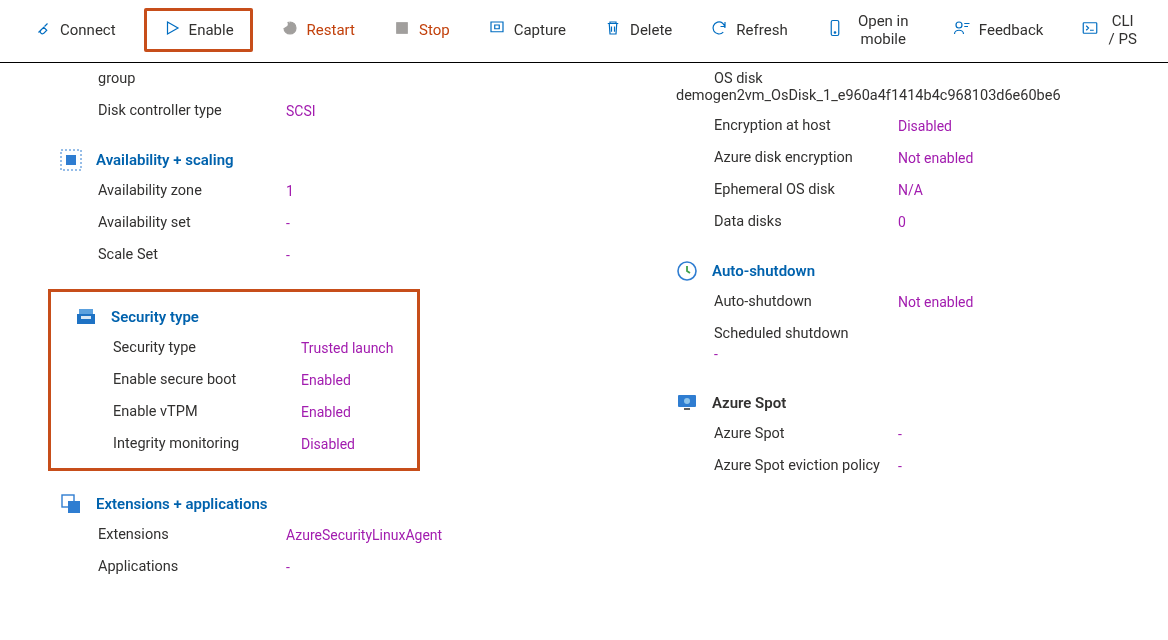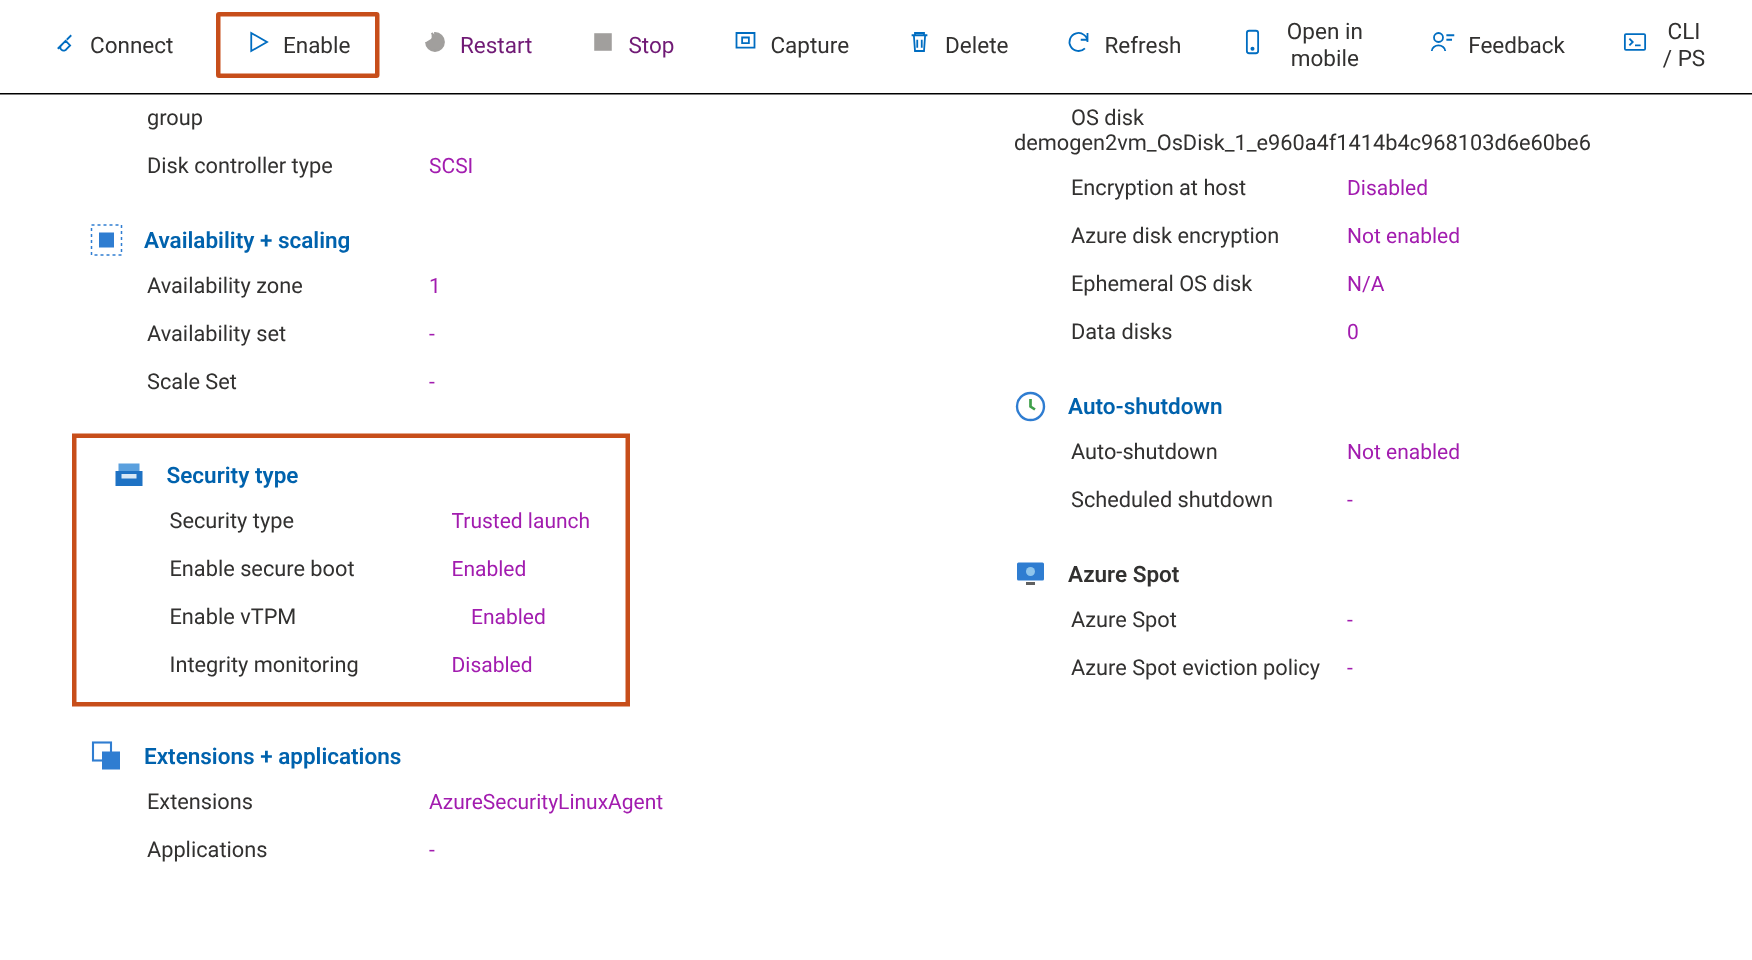--- a/index.html
+++ b/index.html
@@ -27,21 +27,21 @@
     align-items: center;
     gap: 8px;
     padding: 4px 10px;
     border: none;
     background: transparent;
     cursor: pointer;
     color: #323130;
     font-size: 15px;
     font-family: inherit;
   }
-  .tb-btn.disabled { color: #701a75; cursor: default; }
+  .tb-btn.disabled { color: #c2410c; cursor: default; }
   .tb-btn.disabled svg { stroke: #a19f9d; fill: #a19f9d; }
   .tb-btn svg { width: 18px; height: 18px; }
   .highlight-start {
     border: 3px solid #c74e1a;
     padding: 8px 12px;
     border-radius: 2px;
   }
   .icon-blue svg { stroke: #006dc1; }
 
   
@@ -265,21 +265,21 @@
         <span class="title link">Security type</span>
       </div>
       <div class="row" style="margin-left:50px;">
         <div class="label">Security type</div>
         <div class="value">Trusted launch</div>
       </div>
       <div class="row" style="margin-left:50px;">
         <div class="label">Enable secure boot</div>
         <div class="value">Enabled</div>
       </div>
-      <div class="row" style="margin-left:50px;gap:13px;">
+      <div class="row" style="margin-left:50px;">
         <div class="label">Enable vTPM</div>
         <div class="value">Enabled</div>
       </div>
       <div class="row" style="margin-left:50px; margin-bottom:0;">
         <div class="label">Integrity monitoring</div>
         <div class="value">Disabled</div>
       </div>
     </div>
 
     <div class="section">
@@ -333,21 +333,21 @@
               <circle cx="11" cy="11" r="9" stroke="#2f7dd1" stroke-width="1.6"></circle>
               <path d="M11 6v5l3 2" stroke="#3fa04a" stroke-width="1.8"></path>
             </svg>
         </span>
         <span class="title link">Auto-shutdown</span>
       </div>
       <div class="row">
         <div class="label">Auto-shutdown</div>
         <div class="value">Not enabled</div>
       </div>
-      <div class="row" style="margin-bottom:28px;">
+      <div class="row" style="margin-bottom:28px;flex-direction:column;">
         <div class="label">Scheduled shutdown</div>
         <div class="value">-</div>
       </div>
     </div>
 
     <div class="section">
       <div class="section-head">
         <span class="icon-slot">
           <svg viewBox="0 0 22 22" fill="none">
               <rect x="2" y="3" width="18" height="12" rx="1" fill="#2f7dd1"></rect>

